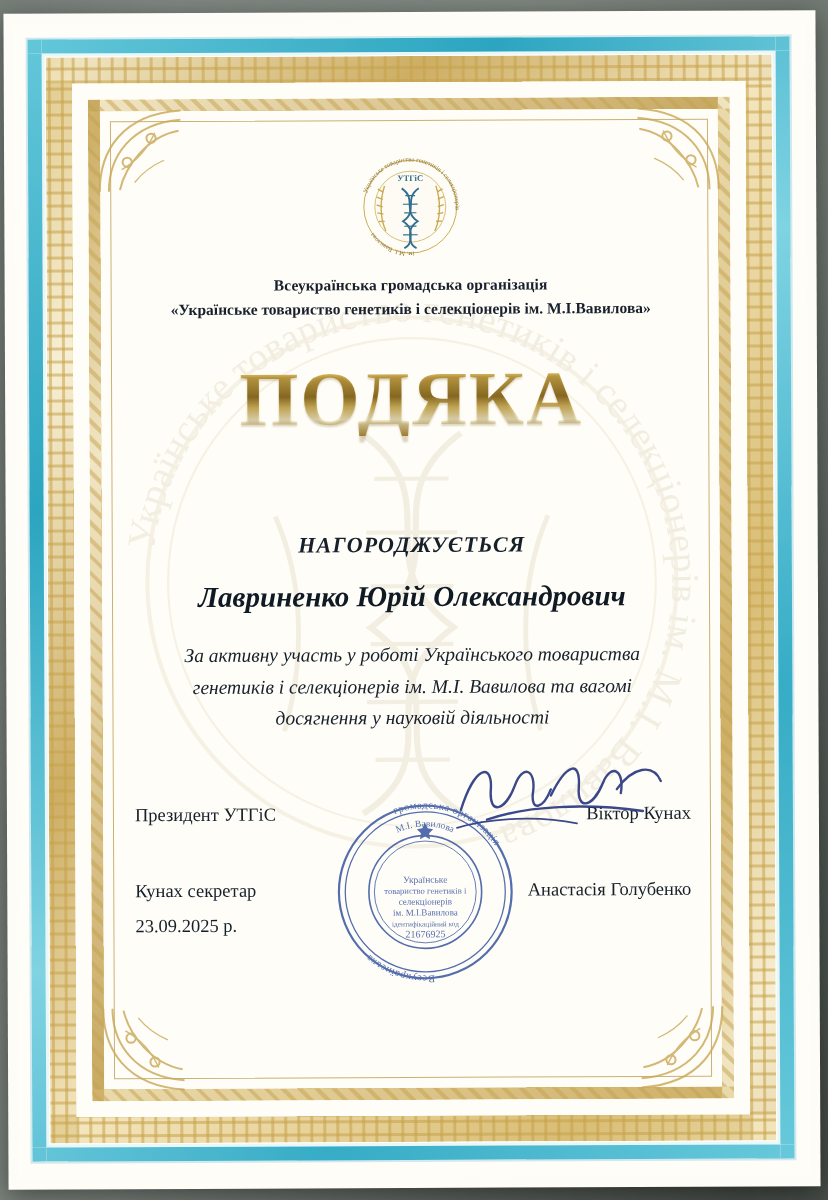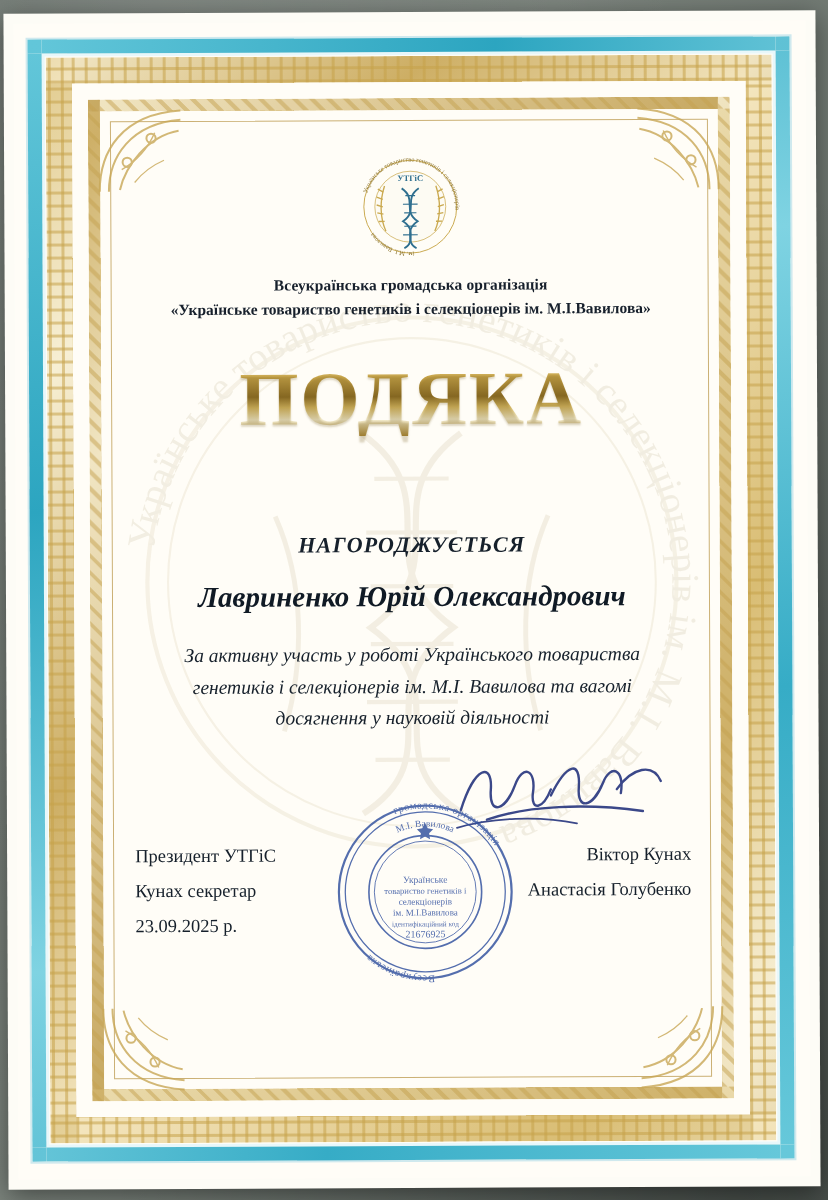--- a/index.html
+++ b/index.html
@@ -200,21 +200,21 @@
     bottom: 132px;
     font-size: 18.5px;
     color: #16202b;
   }
   .sig-row {
     display: flex;
     justify-content: space-between;
     align-items: baseline;
     margin-bottom: 14px;
   }
-  .sig-role { text-align: right; }
+  .sig-role { text-align: right; margin-top: 41px; }
   .sig-name { text-align: right; }
   .sig-date {
     text-align: left;
     margin-top: 4px;
   }
 
   .stamp {
     position: absolute;
     left: 198px;
     bottom: 76px;

